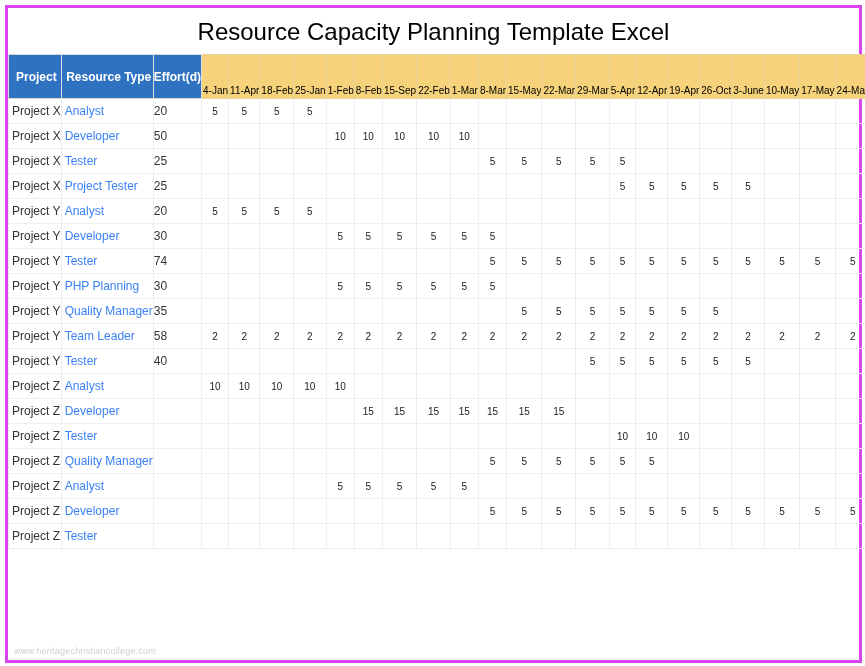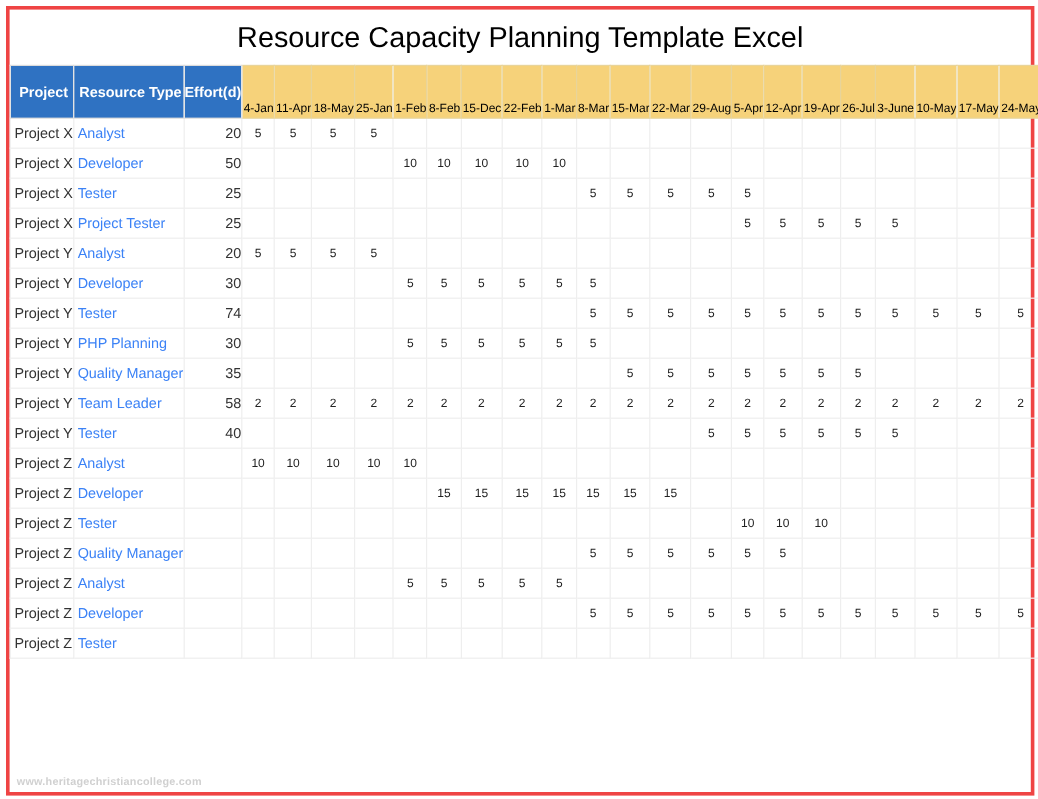--- a/index.html
+++ b/index.html
@@ -5,21 +5,21 @@
   * { box-sizing: border-box; margin: 0; padding: 0; }
   body {
     font-family: Arial, sans-serif;
     background: #fff;
     padding: 5px;
     width: 865px;
     height: 666px;
     overflow: hidden;
   }
   .outer {
-    border: 3px solid #ef4444;
+    border: 3px solid #d946ef;
     width: 857px;
     height: 658px;
     background: #fff;
     position: relative;
   }
   .title {
     text-align: center;
     font-size: 24px;
     font-weight: normal;
     color: #000;
@@ -56,61 +56,60 @@
     font-size: 10px;
     text-align: left;
     vertical-align: bottom;
     padding-bottom: 2px;
     padding-left: 1px;
     border: 1px solid #e8d49a;
     height: 44px;
   }
   .cell.proj { width: 95px; padding-left: 3px; color: #333; height: 25px; font-size: 12px; }
   .cell.restype { width: 120px; padding-left: 3px; color: #3b82f6; font-size: 12px; }
-  .cell.effort { width: 58px; text-align: right; color: #333; font-size: 12px; }
+  .cell.effort { width: 58px; text-align: left; color: #333; font-size: 12px; }
   .cell.date { width: 26.2px; text-align: center; font-size: 10px; color: #222; }
   .datarow .cell { border: 1px solid #eee; }
   .watermark {
     position: absolute;
     left: 6px;
     bottom: 4px;
     font-size: 9px;
     color: #d0d0d0;
     letter-spacing: 0.2px;
-    font-weight: bold;
   }
 </style>
 </head>
 <body>
 
 <div class="outer">
   <div class="title">Resource Capacity Planning Template Excel</div>
 
   <div class="grid">
     <div class="row hdr">
       <div class="cell proj">Project</div>
       <div class="cell restype">Resource Type</div>
       <div class="cell effort">Effort(d)</div>
       <div class="cell date">4-Jan</div>
       <div class="cell date">11-Apr</div>
-      <div class="cell date">18-May</div>
+      <div class="cell date">18-Feb</div>
       <div class="cell date">25-Jan</div>
       <div class="cell date">1-Feb</div>
       <div class="cell date">8-Feb</div>
-      <div class="cell date">15-Dec</div>
+      <div class="cell date">15-Sep</div>
       <div class="cell date">22-Feb</div>
       <div class="cell date">1-Mar</div>
       <div class="cell date">8-Mar</div>
-      <div class="cell date">15-Mar</div>
+      <div class="cell date">15-May</div>
       <div class="cell date">22-Mar</div>
-      <div class="cell date">29-Aug</div>
+      <div class="cell date">29-Mar</div>
       <div class="cell date">5-Apr</div>
       <div class="cell date">12-Apr</div>
       <div class="cell date">19-Apr</div>
-      <div class="cell date">26-Jul</div>
+      <div class="cell date">26-Oct</div>
       <div class="cell date">3-June</div>
       <div class="cell date">10-May</div>
       <div class="cell date">17-May</div>
       <div class="cell date">24-May</div>
     </div>
 
   <div class="row datarow">
         <div class="cell proj">Project X</div>
         <div class="cell restype">Analyst</div>
         <div class="cell effort">20</div>

